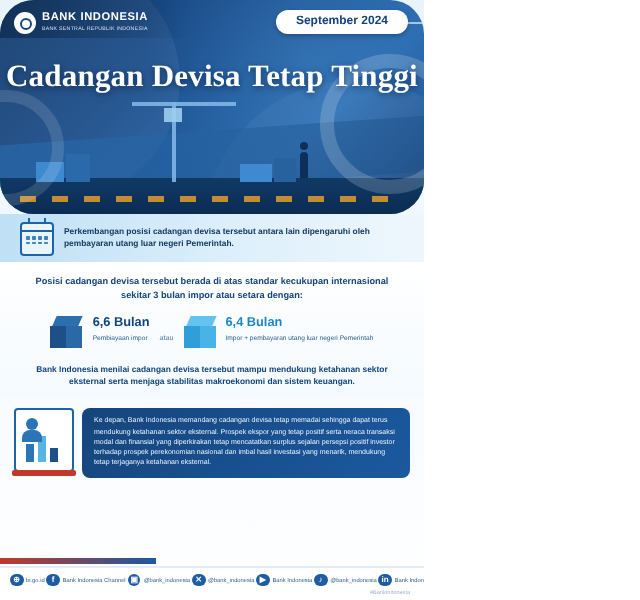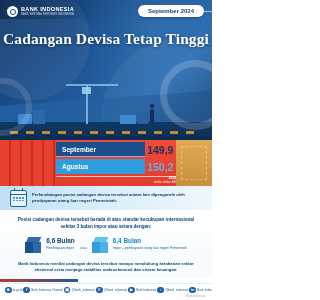--- a/index.html
+++ b/index.html
@@ -12,23 +12,24 @@
   #poster {
     position: relative;
     width: 212px; height: 300px;
     background: linear-gradient(180deg,#e8f3fb 0%,#f2f9fd 40%,#ffffff 100%);
     overflow: hidden;
   }
 
   
   .hero {
     position: relative;
-    height: 140px;
+    height: 107px;
     background: linear-gradient(135deg,#123a6b 0%,#1b4e8c 35%,#2a6bb0 70%,#1a4579 100%);
     overflow: hidden;
+    border-radius: 17px;
   }
   .hero-shape {
     position: absolute; pointer-events: none;
   }
   .hs1 { left:-30px; top:-20px; width:120px; height:120px; border-radius:50%;
          background: rgba(255,255,255,.06); }
   .hs2 { right:-40px; top:40px; width:150px; height:150px; border-radius:50%;
          background: rgba(255,255,255,.05); }
   .hs3 { left:30%; top:-60px; width:180px; height:180px; border-radius:50%;
          background: radial-gradient(circle, rgba(90,160,220,.25), transparent 65%); }
@@ -311,43 +312,20 @@
         <div class="logo-sub">BANK SENTRAL REPUBLIK INDONESIA</div>
       </div>
     </div>
 
     <div class="pill-tail"></div>
     <div class="date-pill">September 2024</div>
 
     <div class="hero-title">Cadangan Devisa Tetap Tinggi</div>
   </div>
 
-  <div class="chart-strip">
-    <div class="strip-side strip-left"></div>
-    <div class="strip-side strip-right"></div>
-
-    <div class="chart-box">
-
-      <div class="bar-row">
-        <div class="bar bar-dark bar-sep" style="width:74%;">September</div>
-        <div class="bar-val val-dark" style="left:76%;">149,9</div>
-      </div>
-
-      <div class="bar-row">
-        <div class="bar bar-light" style="width:74.2%;">Agustus</div>
-        <div class="bar-val val-light" style="left:76%;">150,2</div>
-      </div>
-
-      <div class="axis-line"></div>
-      <div class="axis-note">
-        <div class="axis-year">2024</div>
-        <div class="axis-unit">miliar dolar AS</div>
-      </div>
-    </div>
-  </div>
 
   <div class="note-band">
     <div class="calendar-icon">
       <i class="peg p1"></i>
         <i class="peg p2"></i>
       <div class="dots">
           <i></i>
           <i></i>
           <i></i>
           <i></i>

